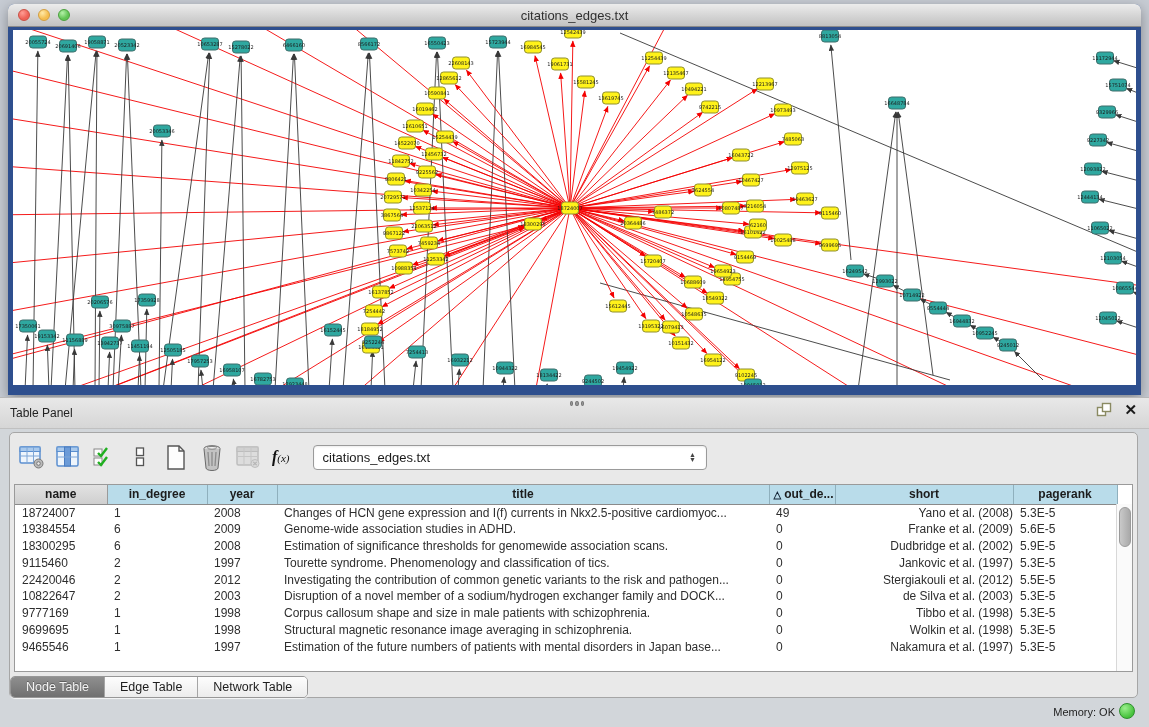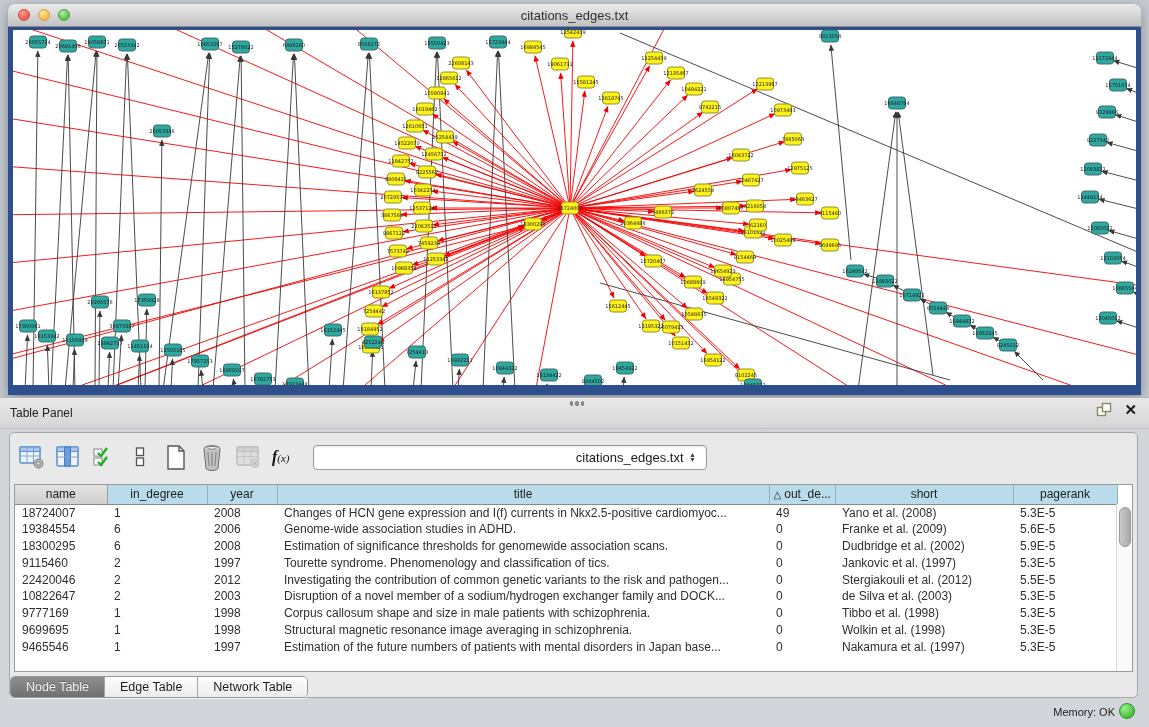--- a/index.html
+++ b/index.html
@@ -51,51 +51,51 @@
   .grip i{width:3px;height:3px;border-radius:50%;background:#9a9a9a;border:0.5px solid #777;}
   .panel-ctrl{position:absolute;right:12px;top:4px;display:flex;gap:12px;align-items:center;}
   .float-ic svg{display:block;}
   .close-ic{font-size:15px;font-weight:bold;color:#1a1a1a;line-height:1;cursor:default;}
   .panel-box{
     position:absolute;left:9px;top:432px;width:1129px;height:266px;
     background:#e9e9e9;border:1px solid #a6a6a6;border-radius:5px;
     box-sizing:border-box;
   }
   
-  .tp-toolbar{position:absolute;left:8px;top:8px;height:32px;display:flex;align-items:center;gap:9px;text-align:right;}
+  .tp-toolbar{position:absolute;left:8px;top:8px;height:32px;display:flex;align-items:center;gap:9px;}
   .tb-icon{width:27px;height:27px;display:flex;align-items:center;justify-content:center;}
   .tb-icon.disabled{opacity:.55;}
   .fx{font-family:"Liberation Serif", serif;font-size:16px;color:#111;margin-left:2px;}
   .fx i{font-style:italic;font-weight:bold;}
   .fx span{font-size:11px;font-style:italic;}
   .combo{
     margin-left:14px;width:392px;height:23px;background:#fff;
     border:1px solid #9a9a9a;border-radius:4px;display:flex;align-items:center;
     box-shadow:inset 0 1px 2px rgba(0,0,0,.08);
   }
   .combo-label{flex:1;font-size:13px;color:#1a1a1a;padding-left:9px;}
   .combo-arrows{width:18px;display:flex;flex-direction:column;align-items:center;line-height:5px;padding-right:4px;}
   .combo-arrows span{font-size:7px;color:#444;}
   
   .tbl-wrap{
     position:absolute;left:4px;top:51px;width:1119px;height:188px;
     background:#fff;border:1px solid #9a9a9a;box-sizing:border-box;overflow:hidden;
   }
   table.data{border-collapse:collapse;table-layout:fixed;width:1102px;font-size:12px;color:#2e2e2e;}
   table.data th{
-    height:19px;font-weight:normal;font-size:12px;color:#1c1c1c;
+    height:19px;font-weight:bold;font-size:12px;color:#1c1c1c;
     background:#b9dcea;border-right:1px solid #8fb0bd;border-bottom:1px solid #8a8a8a;
     text-align:center;overflow:hidden;white-space:nowrap;padding:0 4px;box-sizing:border-box;
   }
   table.data th.th-name{background:linear-gradient(#e2e2e2,#cfcfcf);border-right:1px solid #9a9a9a;}
   table.data td{
     height:16.8px;padding:0 0 0 7px;white-space:nowrap;overflow:hidden;
     border:none;box-sizing:border-box;
   }
-  td.col5{text-align:left;padding-left:0;}
+  td.col5{text-align:right;padding-left:0;}
   .c0{width:92px}.c1{width:100px}.c2{width:70px}.c3{width:492px}.c4{width:66px}.c5{width:178px}.c6{width:104px}
   .sort-glyph{font-size:10px;margin-right:3px;color:#123;}
   .vscroll{
     position:absolute;right:0;top:19px;bottom:0;width:15px;
     background:#fafafa;border-left:1px solid #d8d8d8;
   }
   .vthumb{position:absolute;left:2px;top:3px;width:10px;height:38px;border-radius:6px;
     background:linear-gradient(90deg,#c9c9c9,#a9a9a9);border:1px solid #9a9a9a;}
   
   .tabs{
@@ -890,21 +890,21 @@
             <td class="col1">1</td>
             <td class="col2">2008</td>
             <td class="col3">Changes of HCN gene expression and I(f) currents in Nkx2.5-positive cardiomyoc...</td>
             <td class="col4">49</td>
             <td class="col5">Yano et al. (2008)</td>
             <td class="col6">5.3E-5</td>
           </tr>
           <tr>
             <td class="col0">19384554</td>
             <td class="col1">6</td>
-            <td class="col2">2006</td>
+            <td class="col2">2009</td>
             <td class="col3">Genome-wide association studies in ADHD.</td>
             <td class="col4">0</td>
             <td class="col5">Franke et al. (2009)</td>
             <td class="col6">5.6E-5</td>
           </tr>
           <tr>
             <td class="col0">18300295</td>
             <td class="col1">6</td>
             <td class="col2">2008</td>
             <td class="col3">Estimation of significance thresholds for genomewide association scans.</td>

